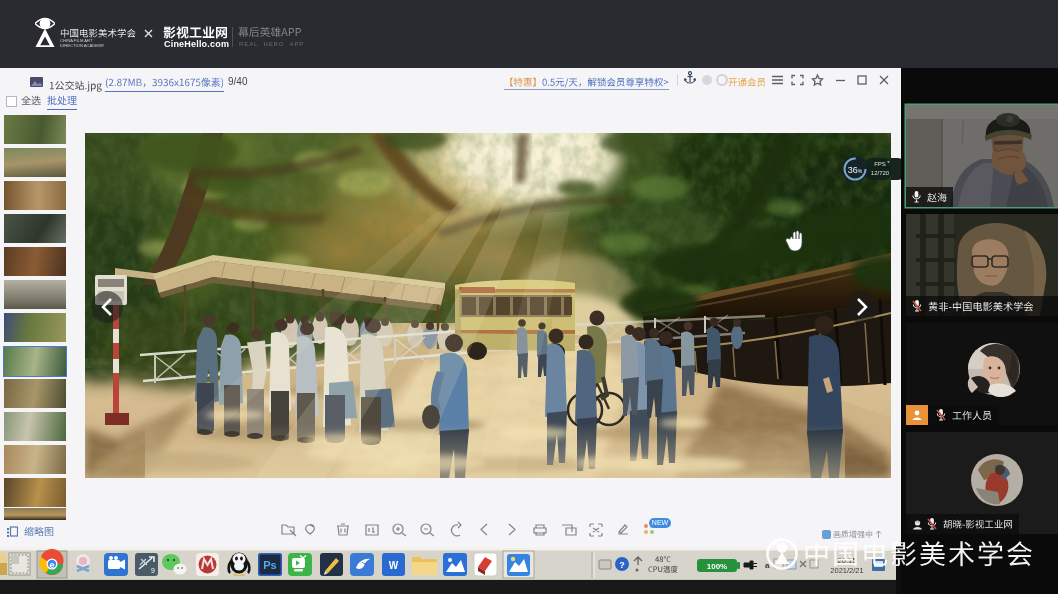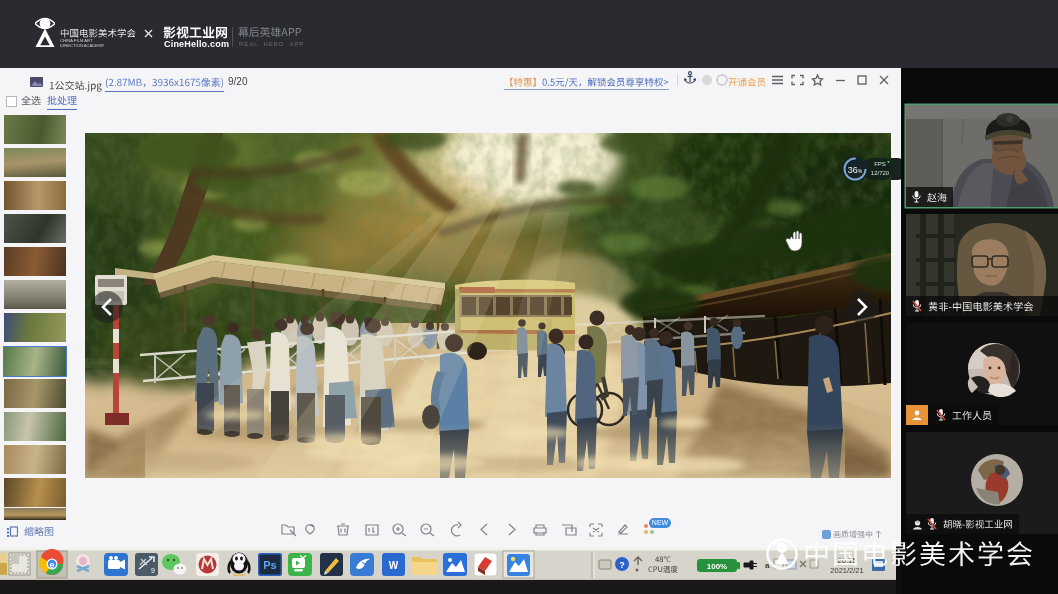--- a/index.html
+++ b/index.html
@@ -82,21 +82,21 @@
         <path d="M1 9 L5 4 L8 7.5 L10 5.5 L12 8 L12 9 Z" fill="#8888b0"></path>
       </svg>
     <div class="abs ttext" style="display:flex;align-items:flex-end;gap:3px;">
         <svg width="53" height="13" viewBox="0 0 53 13" style="overflow:visible">
           <path transform="translate(0,10.2)" d="M0.9 0.0H4.9V-0.8H3.4V-7.3H2.7C2.3 -7.1 1.9 -6.9 1.2 -6.8V-6.2H2.5V-0.8H0.9Z M8.8 -8.1C8.2 -6.6 7.2 -5.2 6.1 -4.3C6.3 -4.2 6.6 -3.9 6.8 -3.7C7.9 -4.7 8.9 -6.2 9.6 -7.9ZM12.2 -8.2 11.5 -7.9C12.2 -6.4 13.5 -4.7 14.6 -3.7C14.7 -3.9 15.0 -4.2 15.2 -4.4C14.1 -5.2 12.9 -6.8 12.2 -8.2ZM7.2 0.1C7.5 0.0 8.1 -0.0 13.4 -0.4C13.6 0.0 13.9 0.4 14.0 0.7L14.8 0.3C14.3 -0.6 13.2 -2.0 12.4 -3.1L11.7 -2.7C12.1 -2.2 12.5 -1.7 12.9 -1.1L8.2 -0.8C9.2 -2.0 10.2 -3.5 11.0 -5.0L10.2 -5.4C9.4 -3.7 8.2 -1.9 7.8 -1.5C7.4 -1.0 7.1 -0.7 6.9 -0.7C7.0 -0.4 7.1 -0.0 7.2 0.1Z M18.7 -6.0C18.1 -5.2 17.1 -4.4 16.2 -3.9C16.4 -3.8 16.7 -3.5 16.8 -3.4C17.7 -3.9 18.8 -4.8 19.5 -5.7ZM21.7 -5.5C22.7 -4.9 23.8 -4.0 24.3 -3.3L24.9 -3.8C24.4 -4.5 23.2 -5.4 22.3 -6.0ZM19.1 -4.2 18.4 -4.0C18.8 -3.0 19.3 -2.2 20.0 -1.5C19.0 -0.7 17.6 -0.2 16.0 0.1C16.2 0.3 16.4 0.6 16.5 0.8C18.1 0.4 19.5 -0.2 20.6 -1.0C21.6 -0.2 23.0 0.4 24.6 0.7C24.8 0.5 25.0 0.2 25.1 0.1C23.5 -0.2 22.2 -0.7 21.1 -1.5C21.9 -2.2 22.4 -3.0 22.8 -4.1L22.1 -4.3C21.7 -3.4 21.2 -2.6 20.6 -2.0C19.9 -2.6 19.4 -3.4 19.1 -4.2ZM19.7 -8.2C20.0 -7.9 20.2 -7.4 20.4 -7.0H16.2V-6.3H24.9V-7.0H20.7L21.2 -7.2C21.0 -7.5 20.7 -8.1 20.4 -8.5Z M26.1 -6.5V-5.8H30.0V-6.5ZM26.5 -5.2C26.8 -4.1 27.0 -2.6 27.0 -1.7L27.6 -1.8C27.6 -2.8 27.4 -4.2 27.1 -5.4ZM27.3 -8.2C27.6 -7.7 27.9 -7.0 28.0 -6.6L28.7 -6.9C28.5 -7.3 28.2 -7.9 27.9 -8.3ZM28.9 -5.5C28.7 -4.3 28.4 -2.5 28.2 -1.4C27.4 -1.2 26.6 -1.1 26.0 -1.0L26.2 -0.2C27.2 -0.5 28.7 -0.8 30.0 -1.2L29.9 -1.9L28.8 -1.6C29.1 -2.6 29.4 -4.2 29.6 -5.4ZM30.2 -3.6V0.8H31.0V0.3H34.0V0.8H34.7V-3.6H32.6V-5.6H35.1V-6.3H32.6V-8.4H31.8V-3.6ZM31.0 -0.4V-2.9H34.0V-0.4Z M36.9 0.1C37.3 0.1 37.6 -0.1 37.6 -0.6C37.6 -1.0 37.3 -1.3 36.9 -1.3C36.6 -1.3 36.3 -1.0 36.3 -0.6C36.3 -0.1 36.6 0.1 36.9 0.1Z M38.7 2.4C39.8 2.4 40.2 1.7 40.2 0.6V-5.4H39.3V0.6C39.3 1.3 39.1 1.7 38.6 1.7C38.4 1.7 38.2 1.6 38.1 1.6L37.9 2.3C38.1 2.4 38.4 2.4 38.7 2.4ZM39.7 -6.5C40.1 -6.5 40.3 -6.8 40.3 -7.2C40.3 -7.5 40.1 -7.8 39.7 -7.8C39.4 -7.8 39.1 -7.5 39.1 -7.2C39.1 -6.8 39.4 -6.5 39.7 -6.5Z M42.0 2.3H42.9V0.5L42.9 -0.5C43.4 -0.1 43.9 0.1 44.4 0.1C45.6 0.1 46.8 -0.9 46.8 -2.8C46.8 -4.5 46.0 -5.6 44.6 -5.6C44.0 -5.6 43.4 -5.2 42.9 -4.8H42.8L42.8 -5.4H42.0ZM44.2 -0.6C43.9 -0.6 43.4 -0.8 42.9 -1.2V-4.1C43.4 -4.5 43.9 -4.8 44.4 -4.8C45.4 -4.8 45.8 -4.0 45.8 -2.8C45.8 -1.4 45.1 -0.6 44.2 -0.6Z M50.0 2.5C51.7 2.5 52.8 1.6 52.8 0.6C52.8 -0.3 52.1 -0.7 50.9 -0.7H49.8C49.1 -0.7 48.9 -0.9 48.9 -1.3C48.9 -1.6 49.0 -1.7 49.2 -1.9C49.5 -1.8 49.8 -1.7 50.0 -1.7C51.1 -1.7 52.0 -2.5 52.0 -3.6C52.0 -4.1 51.8 -4.5 51.6 -4.7H52.7V-5.4H50.8C50.6 -5.5 50.3 -5.6 50.0 -5.6C48.9 -5.6 48.0 -4.8 48.0 -3.6C48.0 -3.0 48.3 -2.5 48.7 -2.2V-2.1C48.4 -1.9 48.1 -1.6 48.1 -1.1C48.1 -0.7 48.3 -0.4 48.6 -0.2V-0.2C48.1 0.1 47.8 0.6 47.8 1.1C47.8 2.0 48.7 2.5 50.0 2.5ZM50.0 -2.3C49.4 -2.3 48.9 -2.8 48.9 -3.6C48.9 -4.4 49.4 -4.9 50.0 -4.9C50.7 -4.9 51.2 -4.4 51.2 -3.6C51.2 -2.8 50.6 -2.3 50.0 -2.3ZM50.2 1.9C49.2 1.9 48.6 1.5 48.6 0.9C48.6 0.6 48.8 0.3 49.1 0.0C49.4 0.1 49.6 0.1 49.8 0.1H50.8C51.5 0.1 51.9 0.3 51.9 0.8C51.9 1.3 51.2 1.9 50.2 1.9Z" fill="#43434a"></path>
         </svg>
         <span style="border-bottom:1px solid #5873c2;"><svg width="119" height="13" viewBox="0 0 119 13" style="overflow:visible">
             <path transform="translate(0,10.1)" d="M2.4 1.9 2.9 1.7C2.1 0.3 1.7 -1.4 1.7 -3.1C1.7 -4.8 2.1 -6.4 2.9 -7.8L2.4 -8.1C1.5 -6.6 0.9 -5.0 0.9 -3.1C0.9 -1.1 1.5 0.5 2.4 1.9Z M3.8 0.0H8.3V-0.8H6.3C6.0 -0.8 5.5 -0.7 5.1 -0.7C6.9 -2.3 8.0 -3.8 8.0 -5.3C8.0 -6.5 7.2 -7.4 5.9 -7.4C5.0 -7.4 4.3 -7.0 3.7 -6.3L4.3 -5.8C4.7 -6.3 5.2 -6.7 5.8 -6.7C6.7 -6.7 7.1 -6.0 7.1 -5.2C7.1 -4.0 6.1 -2.5 3.8 -0.5Z M10.2 0.1C10.6 0.1 10.9 -0.1 10.9 -0.6C10.9 -1.0 10.6 -1.2 10.2 -1.2C9.9 -1.2 9.6 -1.0 9.6 -0.6C9.6 -0.1 9.9 0.1 10.2 0.1Z M14.4 0.1C15.7 0.1 16.6 -0.7 16.6 -1.7C16.6 -2.7 16.0 -3.3 15.4 -3.7V-3.7C15.8 -4.0 16.4 -4.7 16.4 -5.5C16.4 -6.6 15.6 -7.4 14.4 -7.4C13.3 -7.4 12.4 -6.6 12.4 -5.5C12.4 -4.8 12.9 -4.2 13.4 -3.9V-3.8C12.7 -3.5 12.0 -2.8 12.0 -1.8C12.0 -0.7 13.0 0.1 14.4 0.1ZM14.9 -3.9C14.0 -4.3 13.2 -4.7 13.2 -5.5C13.2 -6.2 13.7 -6.7 14.4 -6.7C15.1 -6.7 15.6 -6.1 15.6 -5.4C15.6 -4.9 15.3 -4.4 14.9 -3.9ZM14.4 -0.5C13.5 -0.5 12.9 -1.1 12.9 -1.9C12.9 -2.6 13.3 -3.1 13.9 -3.5C14.9 -3.1 15.8 -2.8 15.8 -1.8C15.8 -1.0 15.2 -0.5 14.4 -0.5Z M19.0 0.0H20.0C20.1 -2.8 20.4 -4.5 22.1 -6.7V-7.3H17.6V-6.5H21.1C19.7 -4.5 19.2 -2.8 19.0 0.0Z M23.6 0.0H24.4V-4.0C24.4 -4.6 24.3 -5.5 24.3 -6.2H24.3L24.9 -4.5L26.3 -0.7H26.9L28.3 -4.5L28.8 -6.2H28.9C28.8 -5.5 28.8 -4.6 28.8 -4.0V0.0H29.6V-7.3H28.5L27.1 -3.4C27.0 -2.9 26.8 -2.4 26.6 -1.9H26.6C26.4 -2.4 26.3 -2.9 26.1 -3.4L24.7 -7.3H23.6Z M31.6 0.0H33.9C35.6 0.0 36.7 -0.7 36.7 -2.1C36.7 -3.1 36.1 -3.7 35.2 -3.9V-3.9C35.9 -4.1 36.3 -4.8 36.3 -5.5C36.3 -6.8 35.2 -7.3 33.8 -7.3H31.6ZM32.5 -4.2V-6.5H33.7C34.8 -6.5 35.4 -6.2 35.4 -5.4C35.4 -4.6 34.9 -4.2 33.6 -4.2ZM32.5 -0.7V-3.5H33.8C35.1 -3.5 35.8 -3.1 35.8 -2.2C35.8 -1.2 35.0 -0.7 33.8 -0.7Z M38.7 1.1C39.7 0.7 40.4 -0.1 40.4 -1.2C40.4 -1.9 40.1 -2.3 39.6 -2.3C39.1 -2.3 38.8 -2.1 38.8 -1.6C38.8 -1.1 39.1 -0.9 39.5 -0.9L39.7 -0.9C39.7 -0.2 39.2 0.2 38.5 0.5Z M49.6 0.1C50.9 0.1 52.0 -0.6 52.0 -1.9C52.0 -2.9 51.3 -3.6 50.4 -3.8V-3.8C51.2 -4.1 51.7 -4.7 51.7 -5.6C51.7 -6.7 50.8 -7.4 49.6 -7.4C48.8 -7.4 48.1 -7.0 47.6 -6.5L48.1 -5.9C48.5 -6.4 49.0 -6.7 49.6 -6.7C50.3 -6.7 50.8 -6.2 50.8 -5.5C50.8 -4.7 50.3 -4.1 48.8 -4.1V-3.4C50.5 -3.4 51.0 -2.9 51.0 -2.0C51.0 -1.1 50.4 -0.6 49.6 -0.6C48.7 -0.6 48.2 -1.0 47.8 -1.5L47.3 -0.9C47.8 -0.3 48.5 0.1 49.6 0.1Z M54.8 0.1C56.2 0.1 57.5 -1.0 57.5 -3.9C57.5 -6.2 56.4 -7.4 55.0 -7.4C53.9 -7.4 53.0 -6.4 53.0 -5.0C53.0 -3.5 53.7 -2.8 55.0 -2.8C55.6 -2.8 56.2 -3.1 56.6 -3.6C56.6 -1.4 55.7 -0.6 54.8 -0.6C54.3 -0.6 53.9 -0.8 53.6 -1.2L53.1 -0.6C53.5 -0.2 54.1 0.1 54.8 0.1ZM56.6 -4.4C56.1 -3.7 55.6 -3.4 55.1 -3.4C54.2 -3.4 53.8 -4.1 53.8 -5.0C53.8 -6.0 54.3 -6.7 55.0 -6.7C56.0 -6.7 56.5 -5.9 56.6 -4.4Z M60.6 0.1C61.9 0.1 63.0 -0.6 63.0 -1.9C63.0 -2.9 62.3 -3.6 61.4 -3.8V-3.8C62.2 -4.1 62.7 -4.7 62.7 -5.6C62.7 -6.7 61.8 -7.4 60.6 -7.4C59.8 -7.4 59.1 -7.0 58.6 -6.5L59.1 -5.9C59.5 -6.4 60.0 -6.7 60.6 -6.7C61.3 -6.7 61.8 -6.2 61.8 -5.5C61.8 -4.7 61.3 -4.1 59.8 -4.1V-3.4C61.5 -3.4 62.0 -2.9 62.0 -2.0C62.0 -1.1 61.4 -0.6 60.6 -0.6C59.7 -0.6 59.2 -1.0 58.8 -1.5L58.3 -0.9C58.8 -0.3 59.5 0.1 60.6 0.1Z M66.5 0.1C67.6 0.1 68.6 -0.8 68.6 -2.2C68.6 -3.8 67.8 -4.5 66.6 -4.5C66.0 -4.5 65.4 -4.2 64.9 -3.6C65.0 -5.9 65.8 -6.6 66.8 -6.6C67.2 -6.6 67.7 -6.4 67.9 -6.1L68.4 -6.6C68.0 -7.1 67.5 -7.4 66.7 -7.4C65.3 -7.4 64.1 -6.3 64.1 -3.5C64.1 -1.1 65.1 0.1 66.5 0.1ZM64.9 -2.9C65.4 -3.6 66.0 -3.8 66.4 -3.8C67.3 -3.8 67.7 -3.2 67.7 -2.2C67.7 -1.2 67.2 -0.6 66.5 -0.6C65.6 -0.6 65.0 -1.4 64.9 -2.9Z M69.2 0.0H70.1L70.8 -1.3C71.0 -1.6 71.2 -1.9 71.4 -2.2H71.4C71.6 -1.9 71.8 -1.6 72.0 -1.3L72.8 0.0H73.8L72.0 -2.7L73.6 -5.4H72.7L72.0 -4.2C71.9 -3.9 71.7 -3.6 71.6 -3.3H71.5C71.3 -3.6 71.2 -3.9 71.0 -4.2L70.3 -5.4H69.3L70.9 -2.8Z M74.8 0.0H78.8V-0.8H77.3V-7.3H76.6C76.2 -7.0 75.8 -6.9 75.1 -6.7V-6.2H76.4V-0.8H74.8Z M82.4 0.1C83.5 0.1 84.5 -0.8 84.5 -2.2C84.5 -3.8 83.7 -4.5 82.5 -4.5C81.9 -4.5 81.3 -4.2 80.8 -3.6C80.9 -5.9 81.7 -6.6 82.7 -6.6C83.1 -6.6 83.6 -6.4 83.9 -6.1L84.4 -6.6C84.0 -7.1 83.4 -7.4 82.7 -7.4C81.3 -7.4 80.0 -6.3 80.0 -3.5C80.0 -1.1 81.0 0.1 82.4 0.1ZM80.9 -2.9C81.3 -3.6 81.9 -3.8 82.3 -3.8C83.2 -3.8 83.6 -3.2 83.6 -2.2C83.6 -1.2 83.1 -0.6 82.4 -0.6C81.5 -0.6 81.0 -1.4 80.9 -2.9Z M86.9 0.0H87.8C87.9 -2.8 88.2 -4.5 90.0 -6.7V-7.3H85.4V-6.5H88.9C87.5 -4.5 87.0 -2.8 86.9 0.0Z M93.0 0.1C94.2 0.1 95.4 -0.8 95.4 -2.4C95.4 -4.0 94.4 -4.7 93.2 -4.7C92.8 -4.7 92.4 -4.6 92.1 -4.4L92.3 -6.5H95.0V-7.3H91.5L91.3 -3.9L91.8 -3.6C92.2 -3.8 92.5 -4.0 93.0 -4.0C93.9 -4.0 94.5 -3.4 94.5 -2.3C94.5 -1.3 93.8 -0.6 92.9 -0.6C92.1 -0.6 91.5 -1.0 91.1 -1.4L90.7 -0.8C91.2 -0.3 91.9 0.1 93.0 0.1Z M100.7 -7.0H102.5C102.3 -6.7 102.1 -6.4 101.9 -6.2H100.1C100.3 -6.5 100.5 -6.8 100.7 -7.0ZM100.7 -8.3C100.3 -7.5 99.5 -6.4 98.4 -5.7C98.6 -5.6 98.8 -5.3 98.9 -5.2C99.1 -5.3 99.3 -5.5 99.5 -5.6V-4.1H101.0C100.5 -3.7 99.8 -3.3 98.8 -2.9C98.9 -2.8 99.1 -2.6 99.2 -2.5C100.1 -2.8 100.7 -3.1 101.2 -3.5C101.4 -3.3 101.5 -3.2 101.6 -3.0C101.0 -2.4 99.7 -1.8 98.8 -1.5C98.9 -1.4 99.1 -1.2 99.2 -1.0C100.0 -1.3 101.2 -2.0 101.9 -2.6C102.0 -2.4 102.1 -2.2 102.1 -2.0C101.3 -1.2 99.9 -0.5 98.7 -0.1C98.8 0.0 99.0 0.3 99.1 0.4C100.2 0.1 101.4 -0.6 102.3 -1.4C102.4 -0.8 102.2 -0.2 102.0 -0.0C101.9 0.1 101.7 0.2 101.5 0.2C101.4 0.2 101.1 0.1 100.9 0.1C101.0 0.3 101.1 0.6 101.1 0.8C101.3 0.8 101.5 0.8 101.7 0.8C102.0 0.8 102.3 0.7 102.5 0.4C103.0 0.0 103.1 -1.0 102.8 -2.1L103.3 -2.3C103.6 -1.2 104.2 -0.3 105.0 0.2C105.1 0.0 105.4 -0.2 105.5 -0.3C104.8 -0.8 104.1 -1.6 103.8 -2.6C104.2 -2.8 104.6 -3.0 104.9 -3.2L104.4 -3.7C104.0 -3.3 103.2 -2.9 102.6 -2.6C102.4 -3.0 102.1 -3.5 101.6 -3.8L101.9 -4.1H104.8V-6.2H102.7C103.0 -6.6 103.3 -7.0 103.5 -7.3L103.0 -7.7L102.9 -7.6H101.1L101.4 -8.2ZM100.1 -5.7H101.9C101.8 -5.4 101.7 -5.0 101.5 -4.7H100.1ZM102.5 -5.7H104.1V-4.7H102.2C102.4 -5.0 102.5 -5.4 102.5 -5.7ZM98.5 -8.3C98.0 -6.8 97.1 -5.3 96.2 -4.3C96.3 -4.2 96.6 -3.8 96.6 -3.6C96.9 -3.9 97.2 -4.3 97.5 -4.7V0.8H98.2V-5.8C98.6 -6.5 98.9 -7.3 99.2 -8.1Z M112.1 -0.9C112.9 -0.4 114.0 0.2 114.5 0.6L115.1 0.2C114.5 -0.3 113.5 -0.9 112.7 -1.3ZM108.7 -1.3C108.1 -0.7 107.1 -0.2 106.3 0.1C106.4 0.3 106.7 0.5 106.8 0.7C107.7 0.3 108.7 -0.4 109.4 -1.0ZM107.7 -2.9C107.9 -3.0 108.2 -3.0 110.2 -3.1C109.3 -2.7 108.5 -2.5 108.1 -2.3C107.6 -2.1 107.1 -2.0 106.8 -2.0C106.8 -1.8 106.9 -1.5 107.0 -1.3C107.2 -1.4 107.6 -1.5 110.6 -1.6V-0.1C110.6 0.0 110.5 0.1 110.3 0.1C110.2 0.1 109.7 0.1 109.0 0.1C109.2 0.3 109.3 0.5 109.3 0.8C110.1 0.8 110.6 0.8 110.9 0.6C111.2 0.5 111.3 0.3 111.3 -0.1V-1.7L113.7 -1.8C114.0 -1.6 114.2 -1.4 114.4 -1.2L115.0 -1.6C114.6 -2.0 113.7 -2.7 113.0 -3.1L112.5 -2.8C112.7 -2.6 112.9 -2.5 113.1 -2.3L109.1 -2.1C110.4 -2.6 111.8 -3.1 113.1 -3.8L112.6 -4.3C112.3 -4.1 111.9 -3.9 111.4 -3.7L109.1 -3.6C109.7 -3.8 110.2 -4.1 110.7 -4.4L110.5 -4.6H115.2V-5.2H111.1V-5.8H114.2V-6.4H111.1V-7.0H114.8V-7.6H111.1V-8.3H110.4V-7.6H106.9V-7.0H110.4V-6.4H107.4V-5.8H110.4V-5.2H106.3V-4.6H109.8C109.2 -4.2 108.5 -3.8 108.2 -3.7C107.9 -3.6 107.7 -3.6 107.5 -3.5C107.6 -3.4 107.7 -3.0 107.7 -2.9Z M116.7 1.9C117.6 0.5 118.1 -1.1 118.1 -3.1C118.1 -5.0 117.6 -6.6 116.7 -8.1L116.1 -7.8C117.0 -6.4 117.4 -4.8 117.4 -3.1C117.4 -1.4 117.0 0.3 116.1 1.7Z" fill="#5873c2"></path>
           </svg></span>
       </div>
-    <div class="abs tnum">9/20</div>
+    <div class="abs tnum">9/40</div>
     <div class="abs tpromo" style="display:flex;text-decoration:none;">
         <span style="border-bottom:1px solid #8a9cc8;display:flex;">
           <svg width="38" height="13" viewBox="0 0 38 13" style="overflow:visible">
             <path transform="translate(0,9.7)" d="M9.2 -8.0V-8.0H6.3V0.8H9.2V0.8C8.1 -0.1 7.3 -1.7 7.3 -3.6C7.3 -5.5 8.1 -7.1 9.2 -8.0Z M13.8 -2.0C14.3 -1.5 14.8 -0.9 15.0 -0.5L15.6 -0.8C15.4 -1.3 14.8 -1.9 14.4 -2.3ZM15.6 -8.0V-7.0H13.7V-6.3H15.6V-5.1H13.2V-4.4H16.8V-3.3H13.3V-2.6H16.8V-0.1C16.8 0.0 16.7 0.0 16.6 0.0C16.4 0.1 15.9 0.1 15.3 0.0C15.4 0.2 15.5 0.6 15.5 0.8C16.3 0.8 16.8 0.7 17.1 0.6C17.4 0.5 17.4 0.3 17.4 -0.1V-2.6H18.5V-3.3H17.4V-4.4H18.6V-5.1H16.3V-6.3H18.2V-7.0H16.3V-8.0ZM10.4 -7.2C10.3 -6.1 10.2 -4.8 9.9 -4.0C10.0 -4.0 10.3 -3.8 10.4 -3.7C10.6 -4.2 10.7 -4.7 10.8 -5.3H11.5V-3.0C10.9 -2.8 10.4 -2.7 9.9 -2.6L10.1 -1.8L11.5 -2.3V0.8H12.2V-2.5L13.2 -2.8L13.1 -3.5L12.2 -3.2V-5.3H13.1V-6.0H12.2V-8.0H11.5V-6.0H10.9C10.9 -6.4 11.0 -6.8 11.0 -7.1Z M21.5 -1.6V-0.3C21.5 0.5 21.8 0.6 22.9 0.6C23.1 0.6 24.8 0.6 25.0 0.6C25.9 0.6 26.1 0.4 26.2 -0.7C26.0 -0.7 25.7 -0.8 25.6 -0.9C25.5 -0.1 25.5 0.0 25.0 0.0C24.6 0.0 23.2 0.0 22.9 0.0C22.3 0.0 22.2 -0.0 22.2 -0.3V-1.6ZM22.9 -1.7C23.4 -1.4 24.1 -0.9 24.4 -0.6L24.9 -1.1C24.6 -1.4 23.9 -1.8 23.3 -2.1ZM26.2 -1.4C26.6 -0.9 27.1 -0.1 27.3 0.4L27.9 0.2C27.7 -0.3 27.2 -1.1 26.8 -1.6ZM20.4 -1.6C20.2 -1.1 19.9 -0.3 19.5 0.1L20.1 0.5C20.5 -0.0 20.8 -0.8 21.0 -1.4ZM19.7 -2.8 19.8 -2.1C21.5 -2.2 24.2 -2.2 26.7 -2.3C27.0 -2.1 27.2 -1.9 27.4 -1.7L27.9 -2.1C27.4 -2.6 26.4 -3.2 25.6 -3.5H27.1V-6.2H24.1V-6.8H27.8V-7.4H24.1V-8.0H23.3V-7.4H19.7V-6.8H23.3V-6.2H20.4V-3.5H23.3V-2.8ZM21.0 -4.6H23.3V-4.0H21.0ZM24.1 -4.6H26.4V-4.0H24.1ZM21.0 -5.7H23.3V-5.1H21.0ZM24.1 -5.7H26.4V-5.1H24.1ZM25.1 -3.2C25.3 -3.1 25.6 -3.0 25.9 -2.8L24.1 -2.8V-3.5H25.5Z M31.7 0.8V-8.0H28.8V-8.0C29.9 -7.1 30.7 -5.5 30.7 -3.6C30.7 -1.7 29.9 -0.1 28.8 0.8V0.8Z" fill="#e2924d"></path>
           </svg>
           <svg width="127" height="13" viewBox="0 0 127 13" style="overflow:visible">
             <path transform="translate(0,9.7)" d="M2.6 0.1C4.0 0.1 4.8 -1.1 4.8 -3.5C4.8 -5.9 4.0 -7.1 2.6 -7.1C1.3 -7.1 0.5 -5.9 0.5 -3.5C0.5 -1.1 1.3 0.1 2.6 0.1ZM2.6 -0.6C1.9 -0.6 1.3 -1.5 1.3 -3.5C1.3 -5.5 1.9 -6.4 2.6 -6.4C3.4 -6.4 4.0 -5.5 4.0 -3.5C4.0 -1.5 3.4 -0.6 2.6 -0.6Z M6.6 0.1C6.9 0.1 7.2 -0.1 7.2 -0.5C7.2 -0.9 6.9 -1.2 6.6 -1.2C6.2 -1.2 6.0 -0.9 6.0 -0.5C6.0 -0.1 6.2 0.1 6.6 0.1Z M10.4 0.1C11.6 0.1 12.7 -0.7 12.7 -2.3C12.7 -3.8 11.7 -4.5 10.6 -4.5C10.2 -4.5 9.9 -4.4 9.5 -4.2L9.7 -6.2H12.3V-7.0H9.0L8.7 -3.7L9.2 -3.4C9.6 -3.7 9.9 -3.8 10.4 -3.8C11.2 -3.8 11.8 -3.2 11.8 -2.2C11.8 -1.2 11.1 -0.6 10.3 -0.6C9.5 -0.6 9.0 -1.0 8.6 -1.4L8.2 -0.8C8.6 -0.3 9.3 0.1 10.4 0.1Z M14.6 -7.2V-6.6H21.3V-7.2ZM13.7 -4.6V-3.9H16.2C16.0 -2.1 15.7 -0.6 13.6 0.2C13.8 0.3 14.0 0.6 14.1 0.7C16.3 -0.2 16.8 -1.8 16.9 -3.9H18.7V-0.5C18.7 0.4 19.0 0.6 19.8 0.6C20.0 0.6 21.0 0.6 21.2 0.6C22.0 0.6 22.2 0.1 22.3 -1.5C22.1 -1.5 21.8 -1.7 21.6 -1.8C21.6 -0.3 21.5 -0.1 21.1 -0.1C20.9 -0.1 20.1 -0.1 19.9 -0.1C19.5 -0.1 19.4 -0.1 19.4 -0.5V-3.9H22.1V-4.6Z M22.8 1.7H23.4L26.3 -7.5H25.6Z M27.0 -4.3V-3.6H30.5C30.2 -2.3 29.3 -0.9 26.8 0.1C27.0 0.3 27.2 0.6 27.3 0.7C29.7 -0.3 30.7 -1.7 31.2 -3.1C31.9 -1.2 33.2 0.1 35.1 0.7C35.2 0.5 35.4 0.2 35.6 0.1C33.7 -0.5 32.3 -1.8 31.7 -3.6H35.3V-4.3H31.4C31.5 -4.7 31.5 -5.1 31.5 -5.4V-6.5H34.9V-7.2H27.4V-6.5H30.7V-5.4C30.7 -5.1 30.7 -4.7 30.7 -4.3Z M37.4 1.0C38.4 0.7 39.0 -0.1 39.0 -1.1C39.0 -1.8 38.8 -2.2 38.2 -2.2C37.8 -2.2 37.5 -2.0 37.5 -1.5C37.5 -1.1 37.8 -0.9 38.2 -0.9L38.4 -0.9C38.3 -0.2 37.9 0.2 37.2 0.5Z M47.9 -5.0V-3.9H47.1V-5.0ZM48.4 -5.0H49.3V-3.9H48.4ZM46.9 -5.6C47.1 -5.9 47.3 -6.2 47.4 -6.6H48.7C48.5 -6.2 48.4 -5.9 48.2 -5.6ZM47.2 -8.0C46.9 -6.8 46.4 -5.7 45.7 -5.0C45.9 -4.9 46.1 -4.6 46.2 -4.5L46.4 -4.8V-3.0C46.4 -2.0 46.4 -0.6 45.7 0.5C45.9 0.5 46.2 0.7 46.3 0.8C46.7 0.2 46.9 -0.7 47.0 -1.5H47.9V0.3H48.4V-1.5H49.3V-0.1C49.3 0.0 49.2 0.1 49.1 0.1C49.1 0.1 48.8 0.1 48.5 0.1C48.5 0.2 48.6 0.5 48.6 0.7C49.1 0.7 49.4 0.7 49.6 0.6C49.8 0.4 49.9 0.3 49.9 -0.0V-5.6H48.9C49.1 -6.0 49.3 -6.5 49.5 -6.9L49.0 -7.2L48.9 -7.1H47.6C47.7 -7.4 47.8 -7.6 47.9 -7.8ZM47.9 -3.3V-2.1H47.0C47.0 -2.4 47.1 -2.7 47.1 -3.0V-3.3ZM48.4 -3.3H49.3V-2.1H48.4ZM51.0 -4.4C50.8 -3.6 50.5 -2.8 50.1 -2.2C50.3 -2.2 50.5 -2.0 50.7 -1.9C50.8 -2.2 51.0 -2.5 51.1 -2.9H52.2V-1.7H50.3V-1.1H52.2V0.8H52.9V-1.1H54.5V-1.7H52.9V-2.9H54.3V-3.5H52.9V-4.4H52.2V-3.5H51.4C51.5 -3.7 51.5 -4.0 51.6 -4.3ZM50.3 -7.5V-6.9H51.6C51.4 -6.0 51.0 -5.2 50.0 -4.8C50.2 -4.7 50.4 -4.5 50.4 -4.3C51.6 -4.8 52.0 -5.8 52.2 -6.9H53.6C53.5 -5.8 53.5 -5.3 53.4 -5.2C53.3 -5.1 53.2 -5.1 53.1 -5.1C53.0 -5.1 52.6 -5.1 52.2 -5.2C52.3 -5.0 52.4 -4.8 52.4 -4.6C52.8 -4.6 53.2 -4.6 53.4 -4.6C53.6 -4.6 53.8 -4.7 53.9 -4.8C54.1 -5.0 54.2 -5.6 54.3 -7.2C54.3 -7.3 54.3 -7.5 54.3 -7.5Z M61.0 -4.2V-2.6C61.0 -1.7 60.8 -0.5 58.4 0.2C58.6 0.4 58.8 0.6 58.9 0.8C61.4 -0.1 61.7 -1.5 61.7 -2.6V-4.2ZM61.3 -0.5C62.1 -0.2 63.1 0.4 63.6 0.8L64.1 0.2C63.5 -0.1 62.5 -0.7 61.7 -1.0ZM59.1 -7.4C59.5 -6.9 59.8 -6.2 60.0 -5.7L60.6 -6.0C60.4 -6.5 60.0 -7.1 59.6 -7.6ZM63.1 -7.6C62.8 -7.1 62.5 -6.4 62.1 -5.9L62.7 -5.7C63.0 -6.1 63.4 -6.8 63.7 -7.4ZM56.6 -8.0C56.3 -7.1 55.8 -6.2 55.2 -5.7C55.3 -5.5 55.5 -5.1 55.6 -5.0C55.9 -5.3 56.2 -5.8 56.5 -6.3H58.9V-6.9H56.9C57.0 -7.2 57.1 -7.5 57.2 -7.8ZM55.6 -3.3V-2.6H56.8V-0.8C56.8 -0.3 56.4 0.1 56.3 0.2C56.4 0.3 56.6 0.6 56.7 0.7C56.8 0.5 57.1 0.4 58.8 -0.6C58.8 -0.7 58.7 -1.0 58.7 -1.2L57.5 -0.6V-2.6H58.8V-3.3H57.5V-4.6H58.6V-5.2H56.0V-4.6H56.8V-3.3ZM61.0 -8.0V-5.4H59.3V-1.0H59.9V-4.8H62.8V-1.0H63.5V-5.4H61.7V-8.0Z M65.9 0.6C66.3 0.4 66.8 0.4 71.8 -0.0C72.0 0.2 72.2 0.5 72.4 0.8L73.0 0.4C72.6 -0.4 71.7 -1.4 70.8 -2.1L70.2 -1.8C70.6 -1.5 71.0 -1.1 71.3 -0.7L67.0 -0.3C67.7 -1.0 68.4 -1.7 68.9 -2.5H73.1V-3.2H65.3V-2.5H68.0C67.4 -1.7 66.6 -0.9 66.4 -0.7C66.1 -0.4 65.9 -0.2 65.7 -0.2C65.7 0.0 65.9 0.4 65.9 0.6ZM69.2 -8.0C68.3 -6.7 66.7 -5.5 64.8 -4.7C65.0 -4.6 65.2 -4.3 65.3 -4.1C65.9 -4.4 66.4 -4.6 66.9 -4.9V-4.4H71.4V-5.0H67.0C67.9 -5.6 68.6 -6.2 69.2 -6.8C69.8 -6.2 70.6 -5.6 71.4 -5.0C72.0 -4.7 72.5 -4.4 73.1 -4.2C73.2 -4.4 73.4 -4.7 73.6 -4.8C72.0 -5.4 70.5 -6.4 69.6 -7.3L69.9 -7.7Z M76.5 -6.9H80.9V-5.9H76.5ZM75.7 -7.6V-5.2H81.7V-7.6ZM78.2 -3.1V-2.2C78.2 -1.5 78.0 -0.5 74.5 0.2C74.7 0.4 74.9 0.6 75.0 0.8C78.6 0.0 79.0 -1.2 79.0 -2.2V-3.1ZM78.9 -0.6C80.1 -0.2 81.7 0.4 82.4 0.8L82.8 0.2C82.0 -0.2 80.4 -0.8 79.3 -1.1ZM75.4 -4.4V-0.9H76.1V-3.7H81.3V-0.9H82.0V-4.4Z M89.9 -8.0C89.7 -7.7 89.5 -7.3 89.3 -6.9H86.9L87.1 -7.0C86.9 -7.3 86.6 -7.7 86.3 -8.0L85.7 -7.8C85.9 -7.5 86.2 -7.2 86.3 -6.9H84.0V-6.4H87.0V-5.8H84.8V-2.4H89.6V-1.8H83.8V-1.2H86.0L85.5 -0.9C86.1 -0.5 86.8 0.0 87.1 0.4L87.6 -0.0C87.3 -0.4 86.6 -0.9 86.0 -1.2H89.6V-0.0C89.6 0.1 89.5 0.1 89.4 0.1C89.2 0.1 88.7 0.1 88.1 0.1C88.2 0.3 88.3 0.6 88.3 0.8C89.1 0.8 89.6 0.8 89.9 0.7C90.2 0.6 90.3 0.4 90.3 -0.0V-1.2H92.5V-1.8H90.3V-2.4H91.5V-5.8H89.2V-6.4H92.2V-6.9H90.0C90.2 -7.2 90.4 -7.5 90.6 -7.8ZM88.6 -6.4V-5.8H87.6V-6.4ZM90.8 -3.4V-2.9H85.5V-3.4ZM85.5 -5.3H87.0C86.9 -4.9 86.7 -4.6 85.6 -4.4C85.7 -4.3 85.9 -4.1 86.0 -3.9C87.2 -4.2 87.6 -4.8 87.6 -5.3H88.6V-4.9C88.6 -4.4 88.8 -4.3 89.5 -4.3C89.6 -4.3 90.6 -4.3 90.7 -4.3H90.8V-3.8H85.5ZM89.2 -5.3H90.8V-4.8C90.8 -4.7 90.8 -4.7 90.6 -4.7C90.4 -4.7 89.7 -4.7 89.6 -4.7C89.3 -4.7 89.2 -4.8 89.2 -4.9Z M95.4 -5.4H99.9V-4.5H95.4ZM94.7 -5.9V-4.0H100.7V-5.9ZM100.3 -3.4 100.2 -3.4H94.3V-2.8H99.2C98.6 -2.6 97.9 -2.4 97.3 -2.3L97.3 -1.7H93.4V-1.1H97.3V0.0C97.3 0.1 97.2 0.2 97.1 0.2C96.9 0.2 96.2 0.2 95.6 0.2C95.7 0.4 95.8 0.6 95.8 0.8C96.7 0.8 97.2 0.8 97.6 0.7C97.9 0.6 98.0 0.4 98.0 0.0V-1.1H101.9V-1.7H98.0V-1.9C99.1 -2.2 100.2 -2.6 101.0 -3.0L100.5 -3.5ZM97.0 -7.9C97.1 -7.7 97.3 -7.4 97.3 -7.2H93.5V-6.5H101.8V-7.2H98.1C98.0 -7.4 97.9 -7.8 97.7 -8.0Z M106.8 -2.0C107.2 -1.5 107.7 -0.9 107.9 -0.5L108.5 -0.8C108.3 -1.3 107.7 -1.9 107.3 -2.3ZM108.5 -8.0V-7.0H106.7V-6.3H108.5V-5.1H106.1V-4.4H109.7V-3.3H106.3V-2.6H109.7V-0.1C109.7 0.0 109.6 0.0 109.5 0.0C109.3 0.1 108.8 0.1 108.2 0.0C108.3 0.2 108.4 0.6 108.5 0.8C109.2 0.8 109.7 0.7 110.0 0.6C110.3 0.5 110.4 0.3 110.4 -0.1V-2.6H111.5V-3.3H110.4V-4.4H111.5V-5.1H109.2V-6.3H111.1V-7.0H109.2V-8.0ZM103.3 -7.2C103.2 -6.1 103.1 -4.8 102.8 -4.0C102.9 -4.0 103.2 -3.8 103.3 -3.7C103.5 -4.2 103.6 -4.7 103.7 -5.3H104.4V-3.0C103.8 -2.8 103.3 -2.7 102.9 -2.6L103.0 -1.8L104.4 -2.3V0.8H105.1V-2.5L106.1 -2.8L106.0 -3.5L105.1 -3.2V-5.3H106.0V-6.0H105.1V-8.0H104.4V-6.0H103.8C103.9 -6.4 103.9 -6.8 103.9 -7.1Z M120.0 -6.4C119.7 -4.8 119.1 -3.4 118.4 -2.3C117.7 -3.4 117.2 -4.7 116.9 -6.4ZM115.9 -7.1V-6.4H116.3C116.6 -4.5 117.1 -3.0 117.9 -1.7C117.2 -0.9 116.3 -0.2 115.4 0.2C115.5 0.3 115.7 0.6 115.8 0.8C116.8 0.3 117.6 -0.3 118.4 -1.1C118.9 -0.4 119.7 0.2 120.6 0.8C120.7 0.6 120.9 0.4 121.1 0.2C120.1 -0.4 119.4 -1.0 118.8 -1.7C119.8 -3.0 120.5 -4.8 120.8 -7.0L120.3 -7.1L120.2 -7.1ZM113.9 -8.0V-6.0H112.3V-5.3H113.8C113.4 -4.0 112.7 -2.5 112.1 -1.7C112.2 -1.5 112.4 -1.2 112.5 -1.0C113.0 -1.7 113.6 -2.8 113.9 -4.0V0.8H114.6V-4.1C115.0 -3.6 115.6 -2.8 115.8 -2.5L116.2 -3.1C116.0 -3.4 114.9 -4.6 114.6 -4.9V-5.3H115.9V-6.0H114.6V-8.0Z M121.8 -1.4 126.3 -3.2V-3.9L121.8 -5.7V-4.9L124.0 -4.1L125.4 -3.5V-3.5L124.0 -3.0L121.8 -2.1Z" fill="#4d6cc0"></path>
           </svg>
         </span>
       </div>

